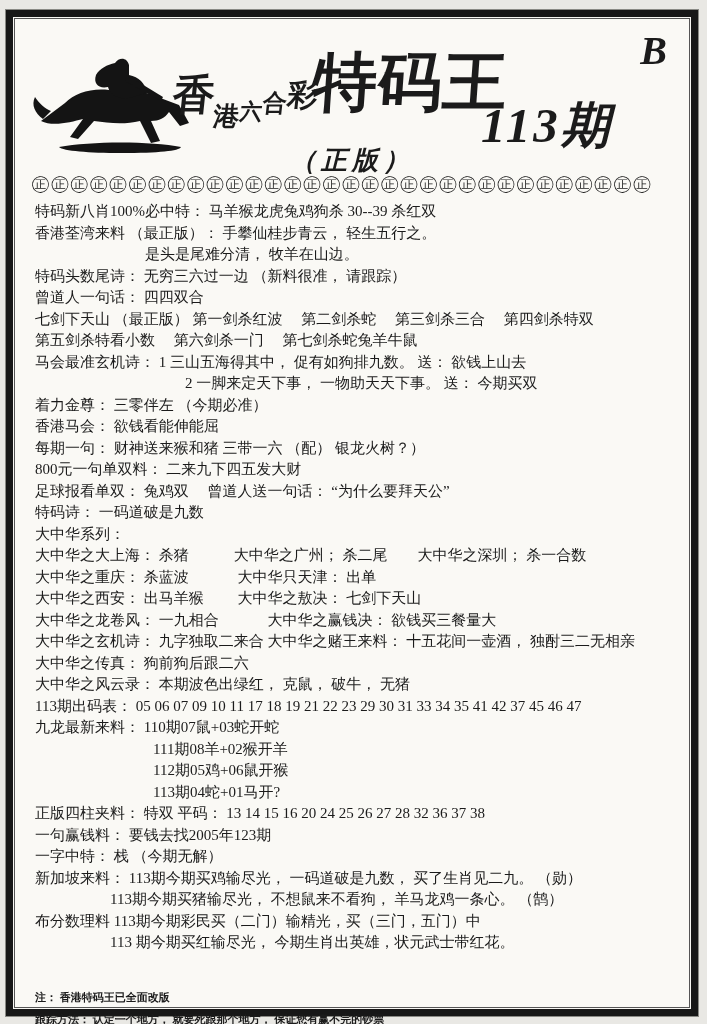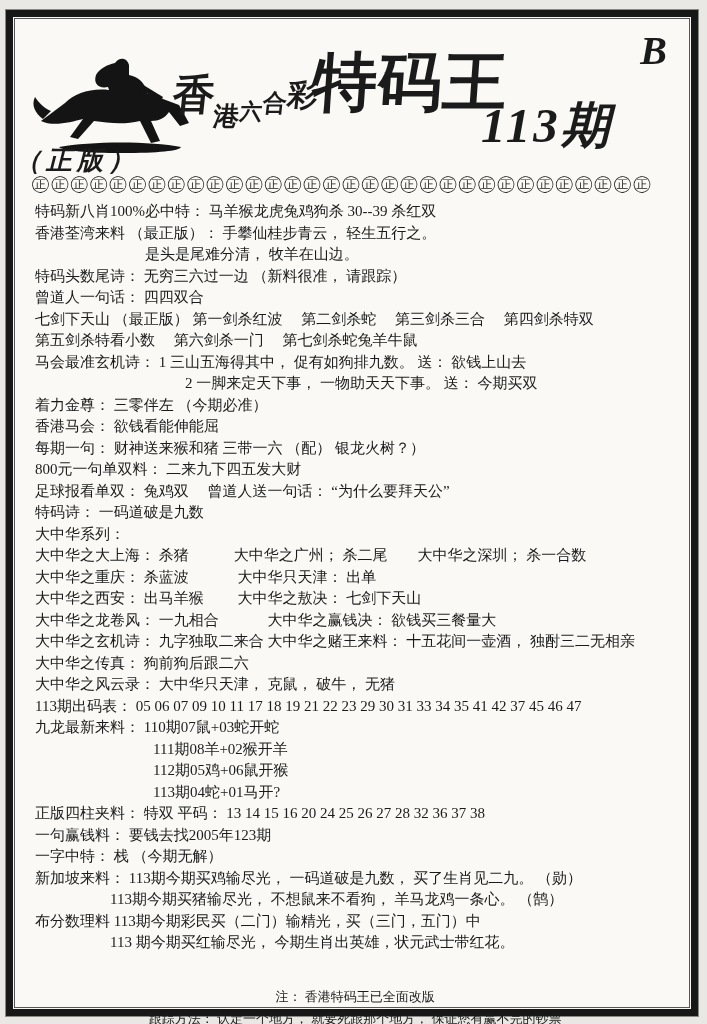--- a/index.html
+++ b/index.html
@@ -40,41 +40,41 @@
     position:absolute;left:298px;top:20px;
     font-size:64px;font-weight:bold;letter-spacing:1px;
     transform:skewX(-4deg);white-space:nowrap;
   }
   .issue{
     position:absolute;left:466px;top:74px;
     font-size:49px;font-weight:bold;font-style:italic;letter-spacing:3px;
     white-space:nowrap;
   }
   .edition{
-    position:absolute;left:0;right:0;top:124px;
+    position:absolute;left:0;right:0;top:124px;text-align:center;
     font-size:26px;font-weight:bold;font-style:italic;letter-spacing:5px;
   }
   .stamps{
     position:absolute;left:16px;top:152px;right:10px;
     font-size:19px;letter-spacing:0.4px;white-space:nowrap;overflow:hidden;
     color:#151515;
   }
   
   .main{padding:4px 14px 0 20px;}
   .line{
     height:21.5px;line-height:21.5px;font-size:15px;
     white-space:nowrap;overflow:hidden;
   }
   .ind-110{padding-left:110px;}
   .ind-150{padding-left:150px;}
   .ind-118{padding-left:118px;}
   .ind-75{padding-left:75px;}
   
   .footer{margin-top:32px;}
-  .f-line{height:22px;line-height:22px;font-size:13px;text-align:center;white-space:nowrap;}
+  .f-line{height:22px;line-height:22px;font-size:11px;text-align:left;white-space:nowrap;font-weight:bold;}
 </style>
 </head>
 <body>
 
 <div class="page">
   <div class="frame">
     <div class="frame-inner">
 
       <div class="header">
         <div class="corner-letter">B</div>
@@ -126,21 +126,21 @@
         <div class="line">800元一句单双料： 二来九下四五发大财</div>
         <div class="line">足球报看单双： 兔鸡双　 曾道人送一句话： “为什么要拜天公”</div>
         <div class="line">特码诗： 一码道破是九数</div>
         <div class="line">大中华系列：</div>
         <div class="line">大中华之大上海： 杀猪　　　大中华之广州； 杀二尾　　大中华之深圳； 杀一合数</div>
         <div class="line">大中华之重庆： 杀蓝波　　　 大中华只天津： 出单</div>
         <div class="line">大中华之西安： 出马羊猴　　 大中华之敖决： 七剑下天山</div>
         <div class="line">大中华之龙卷风： 一九相合　　　 大中华之赢钱决： 欲钱买三餐量大</div>
         <div class="line">大中华之玄机诗： 九字独取二来合 大中华之赌王来料： 十五花间一壶酒， 独酎三二无相亲</div>
         <div class="line">大中华之传真： 狗前狗后跟二六</div>
-        <div class="line">大中华之风云录： 大中华只天津， 克鼠， 破牛， 无猪</div>
+        <div class="line">大中华之风云录： 本期波色出绿红， 克鼠， 破牛， 无猪</div>
         <div class="line">113期出码表： 05 06 07 09 10 11 17 18 19 21 22 23 29 30 31 33 34 35 41 42 37 45 46 47</div>
         <div class="line">九龙最新来料： 110期07鼠+03蛇开蛇</div>
         <div class="line ind-118">111期08羊+02猴开羊</div>
         <div class="line ind-118">112期05鸡+06鼠开猴</div>
         <div class="line ind-118">113期04蛇+01马开?</div>
         <div class="line">正版四柱夹料： 特双 平码： 13 14 15 16 20 24 25 26 27 28 32 36 37 38</div>
         <div class="line">一句赢钱料： 要钱去找2005年123期</div>
         <div class="line">一字中特： 栈 （今期无解）</div>
         <div class="line">新加坡来料： 113期今期买鸡输尽光， 一码道破是九数， 买了生肖见二九。 （勋）</div>
         <div class="line ind-75">113期今期买猪输尽光， 不想鼠来不看狗， 羊马龙鸡一条心。 （鹄）</div>

